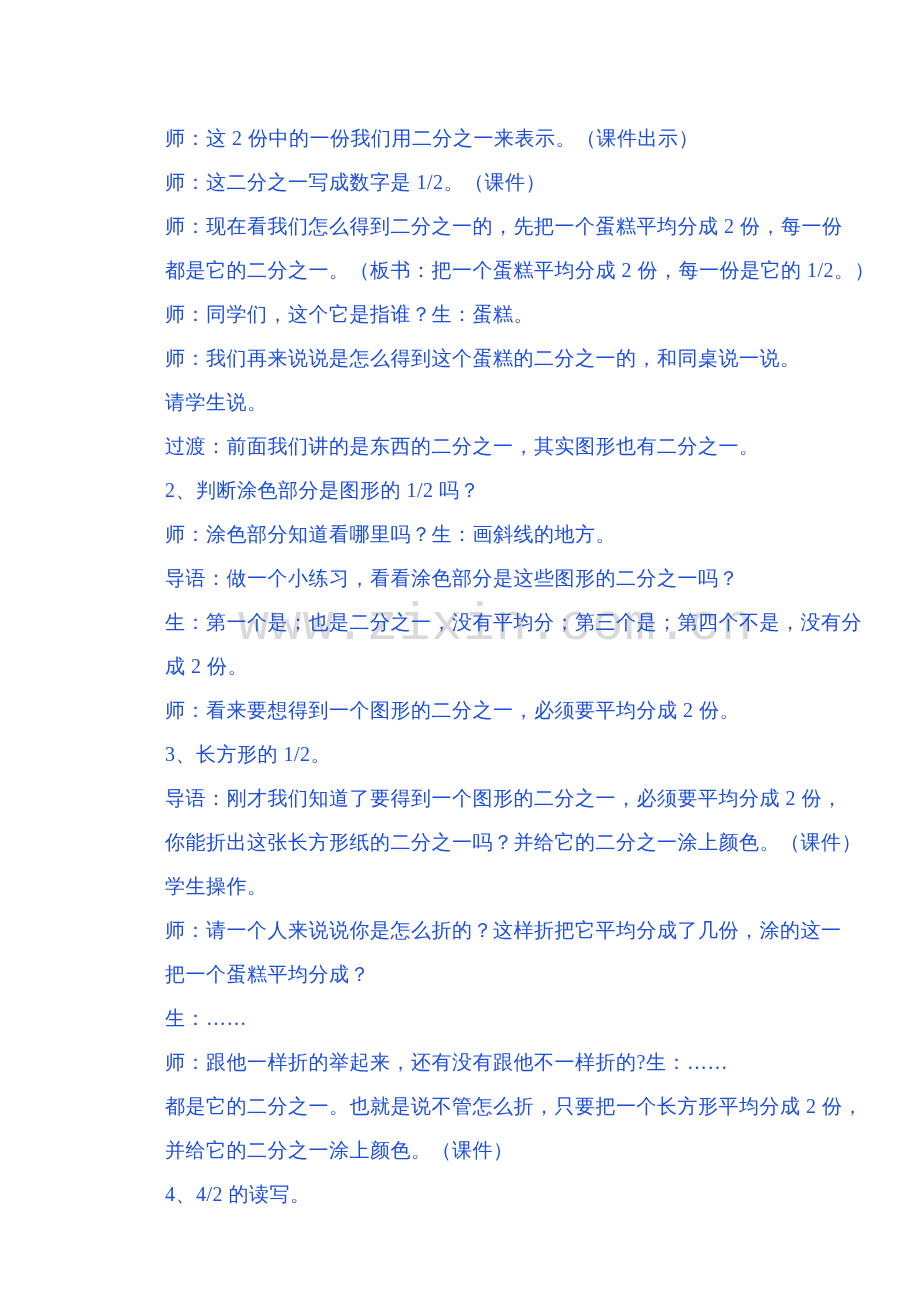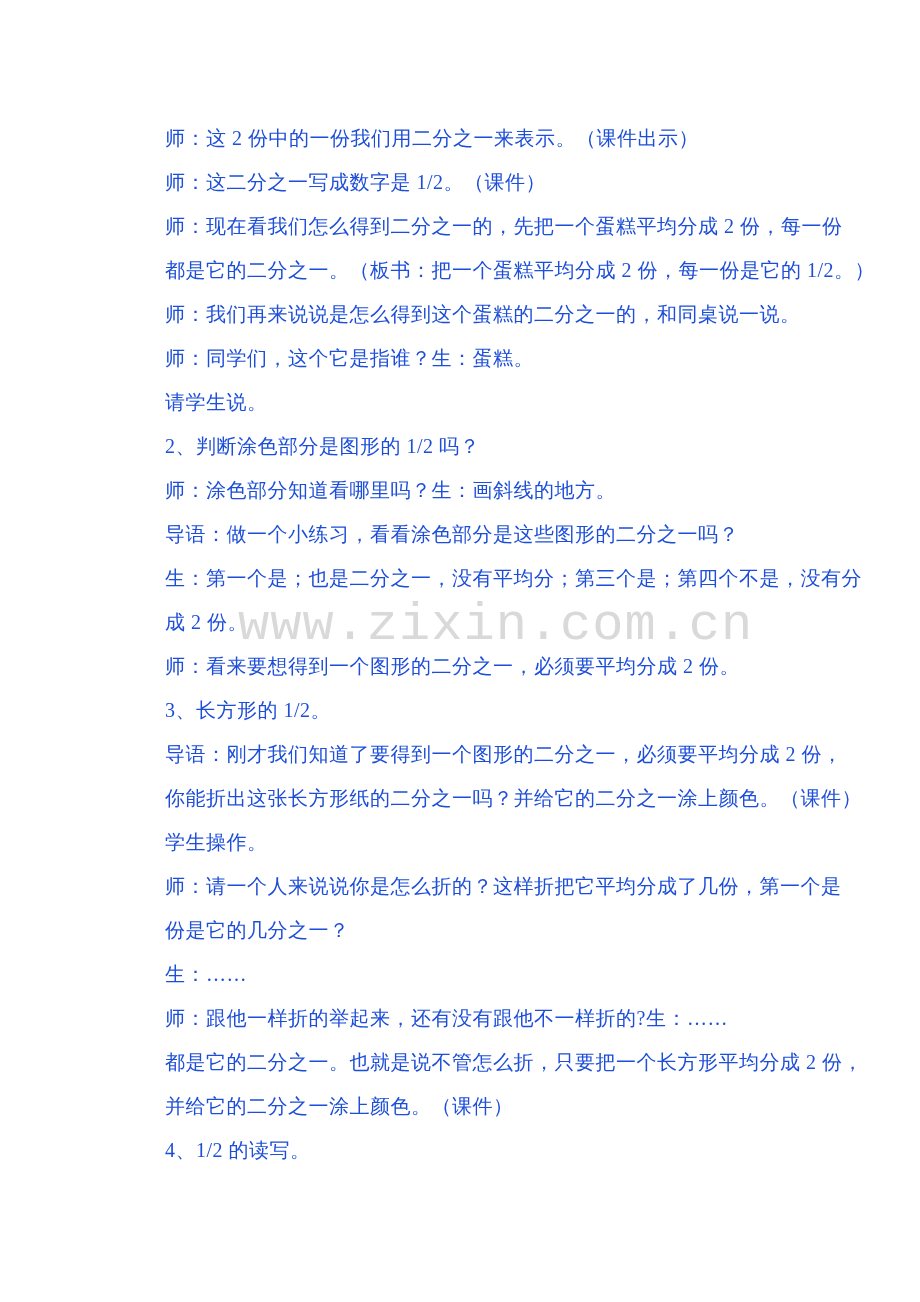--- a/index.html
+++ b/index.html
@@ -48,34 +48,35 @@
 </head>
 <body>
 
 <div class="page">
   <div class="watermark">www.zixin.com.cn</div>
   <div class="content">
     <div class="line">师：这 2 份中的一份我们用二分之一来表示。（课件出示）</div>
     <div class="line">师：这二分之一写成数字是 1/2。（课件）</div>
     <div class="line">师：现在看我们怎么得到二分之一的，先把一个蛋糕平均分成 2 份，每一份</div>
     <div class="line">都是它的二分之一。（板书：把一个蛋糕平均分成 2 份，每一份是它的 1/2。）</div>
+    <div class="line">师：同学们，这个它是指谁？生：蛋糕。</div>
     <div class="line">师：我们再来说说是怎么得到这个蛋糕的二分之一的，和同桌说一说。</div>
-    <div class="line">师：同学们，这个它是指谁？生：蛋糕。</div>
     <div class="line">请学生说。</div>
+    <div class="line">过渡：前面我们讲的是东西的二分之一，其实图形也有二分之一。</div>
     <div class="line">2、判断涂色部分是图形的 1/2 吗？</div>
     <div class="line">师：涂色部分知道看哪里吗？生：画斜线的地方。</div>
     <div class="line">导语：做一个小练习，看看涂色部分是这些图形的二分之一吗？</div>
     <div class="line">生：第一个是；也是二分之一，没有平均分；第三个是；第四个不是，没有分</div>
     <div class="line">成 2 份。</div>
     <div class="line">师：看来要想得到一个图形的二分之一，必须要平均分成 2 份。</div>
     <div class="line">3、长方形的 1/2。</div>
     <div class="line">导语：刚才我们知道了要得到一个图形的二分之一，必须要平均分成 2 份，</div>
     <div class="line">你能折出这张长方形纸的二分之一吗？并给它的二分之一涂上颜色。（课件）</div>
     <div class="line">学生操作。</div>
-    <div class="line">师：请一个人来说说你是怎么折的？这样折把它平均分成了几份，第一个是</div>
-    <div class="line">份是它的几分之一？</div>
+    <div class="line">师：请一个人来说说你是怎么折的？这样折把它平均分成了几份，涂的这一</div>
+    <div class="line">把一个蛋糕平均分成？</div>
     <div class="line">生：……</div>
     <div class="line">师：跟他一样折的举起来，还有没有跟他不一样折的?生：……</div>
     <div class="line">都是它的二分之一。也就是说不管怎么折，只要把一个长方形平均分成 2 份，</div>
     <div class="line">并给它的二分之一涂上颜色。（课件）</div>
-    <div class="line">4、1/2 的读写。</div>
+    <div class="line">4、4/2 的读写。</div>
   </div>
 </div>
 
 </body></html>

